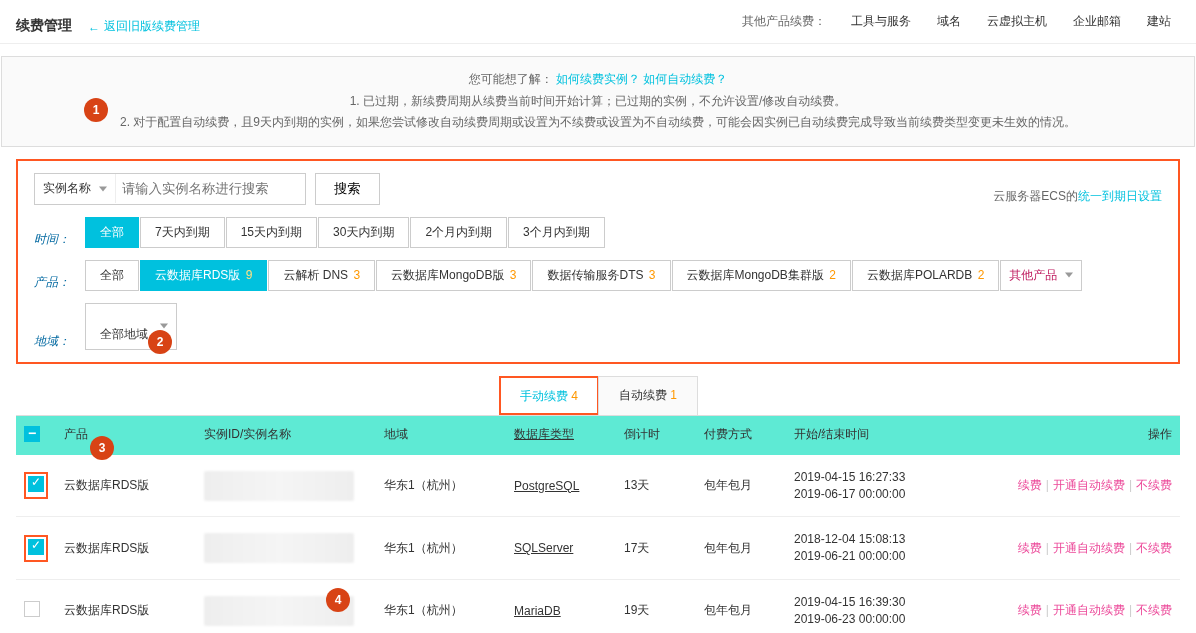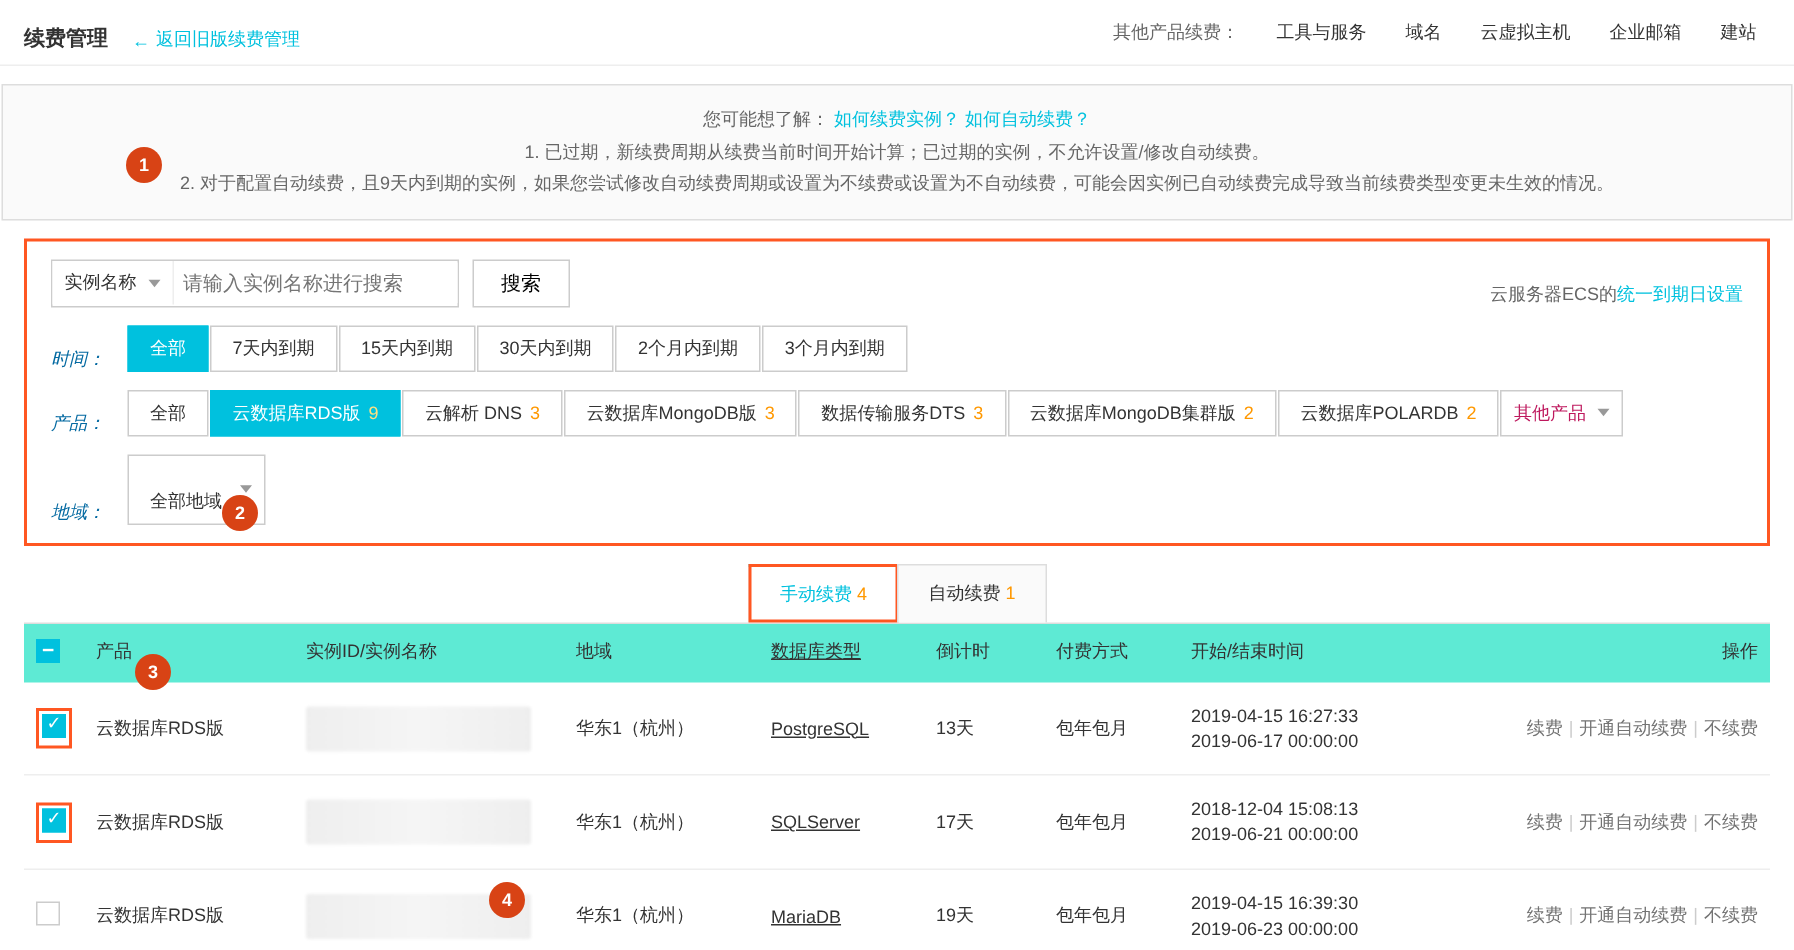--- a/index.html
+++ b/index.html
@@ -45,21 +45,21 @@
 .col-time { width:180px; }
 .col-action { flex:1; text-align:right; }
 .trow { display:flex; padding:14px 8px; align-items:center; border-bottom:1px solid #eee; }
 .checkbox { width:16px; height:16px; border:1px solid #ccc; display:inline-block; cursor:pointer; position:relative; background:#fff; }
 .checkbox.checked { background:#00c1de; border-color:#00c1de; }
 .checkbox.checked::after { content:'✓'; color:#fff; position:absolute; left:2px; top:-2px; font-size:12px; }
 .checkbox.minus { background:#00c1de; border-color:#00c1de; }
 .checkbox.minus::after { content:'−'; color:#fff; position:absolute; left:3px; top:-2px; font-size:14px; font-weight:bold; }
 .check-highlight { border:2px solid #ff5722; padding:2px; display:inline-block; }
 .instance-blur { width:150px; height:30px; background:linear-gradient(90deg,#eee,#f5f5f5,#eee); filter:blur(1px); border-radius:2px; }
-.action-link { color:#737373; cursor:pointer; }
+.action-link { color:#ec4899; cursor:pointer; }
 .action-sep { color:#ccc; margin:0 4px; }
 .badge { position:absolute; width:24px; height:24px; background:#d84315; color:#fff; border-radius:50%; display:flex; align-items:center; justify-content:center; font-weight:bold; z-index:10; }
 .badge-1 { left:84px; top:98px; }
 .badge-2 { left:148px; top:330px; }
 .badge-3 { left:90px; top:436px; }
 .badge-4 { left:326px; top:588px; }
 .time-cell { line-height:1.4; }
 .region-select { border:1px solid #ccc; padding:22px 28px 6px 14px; position:relative; cursor:pointer; }
 .region-select::after { content:''; position:absolute; right:8px; top:50%; width:0; height:0; border-left:4px solid transparent; border-right:4px solid transparent; border-top:5px solid #999; transform:translateY(-50%); }
 </style>

